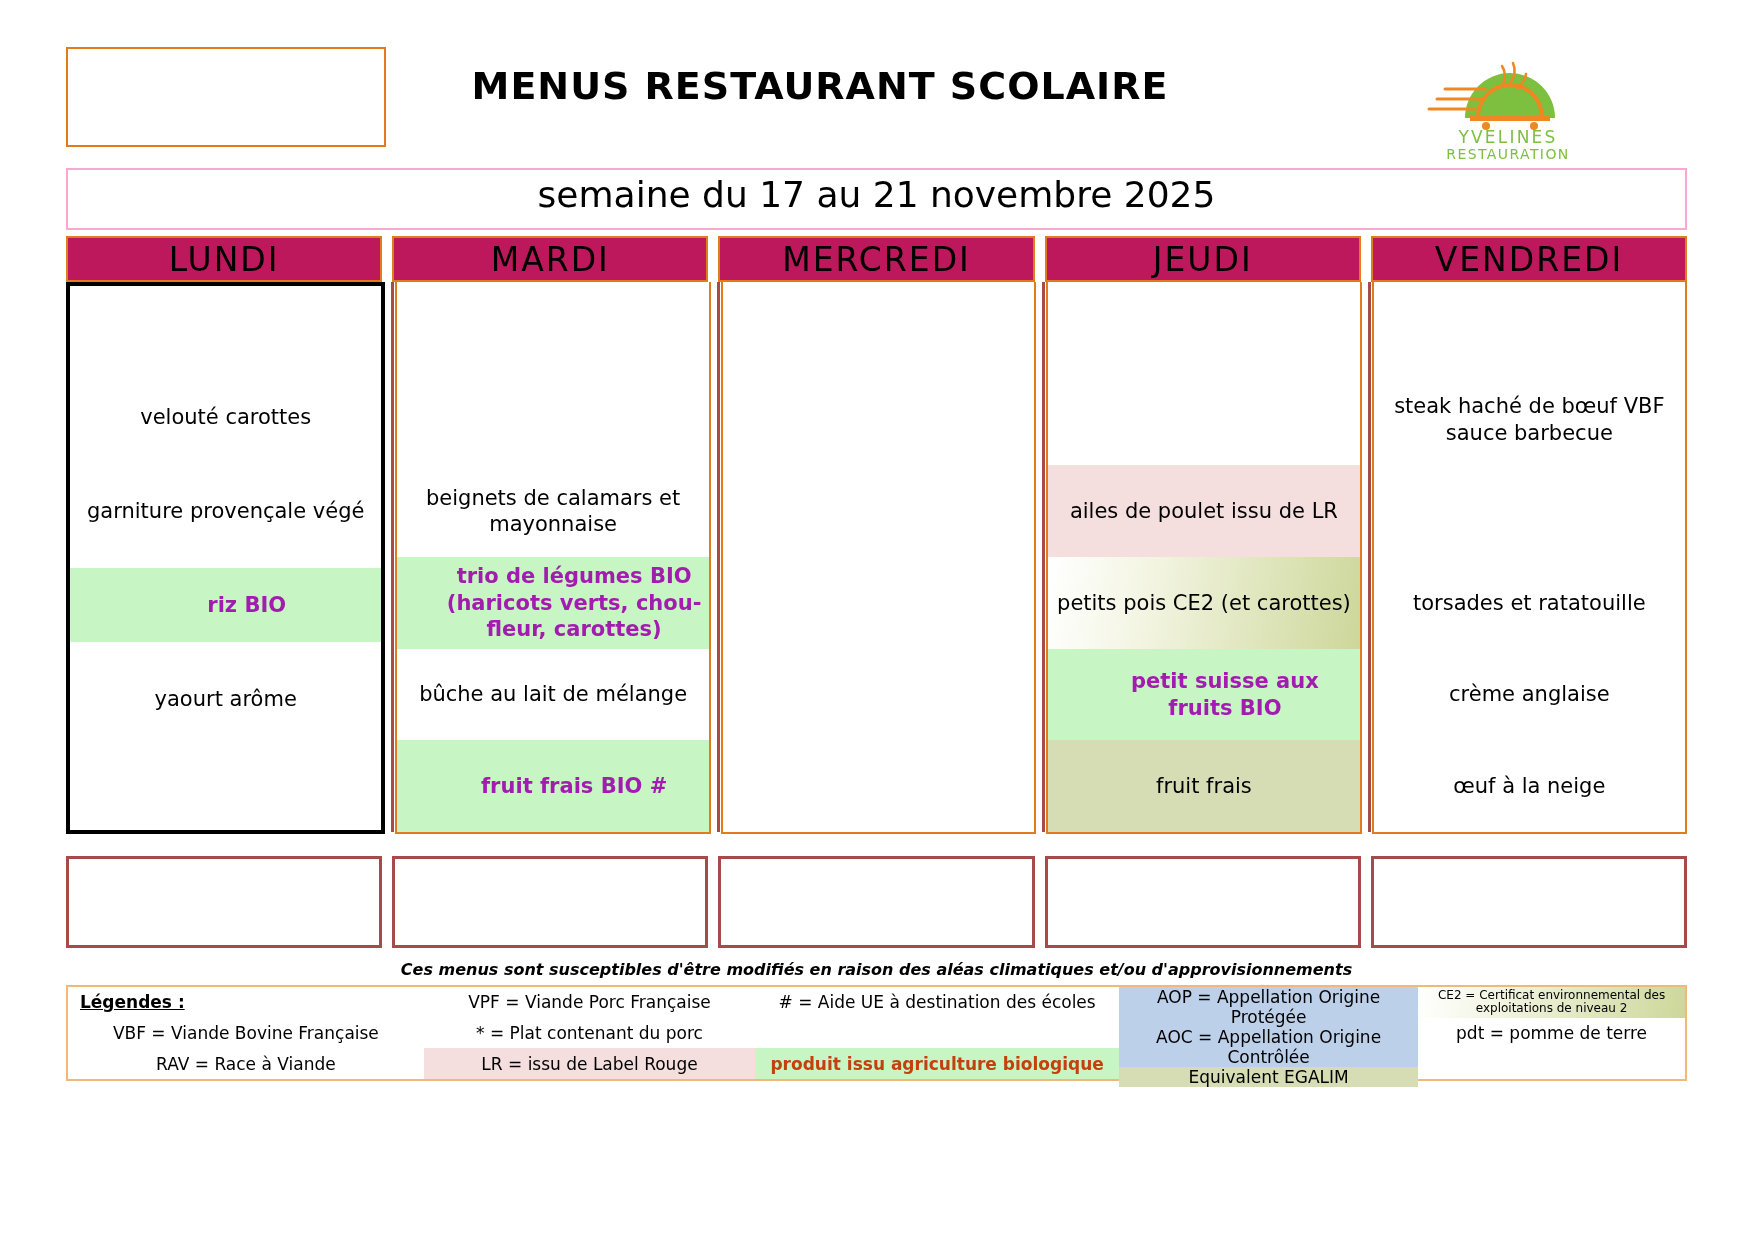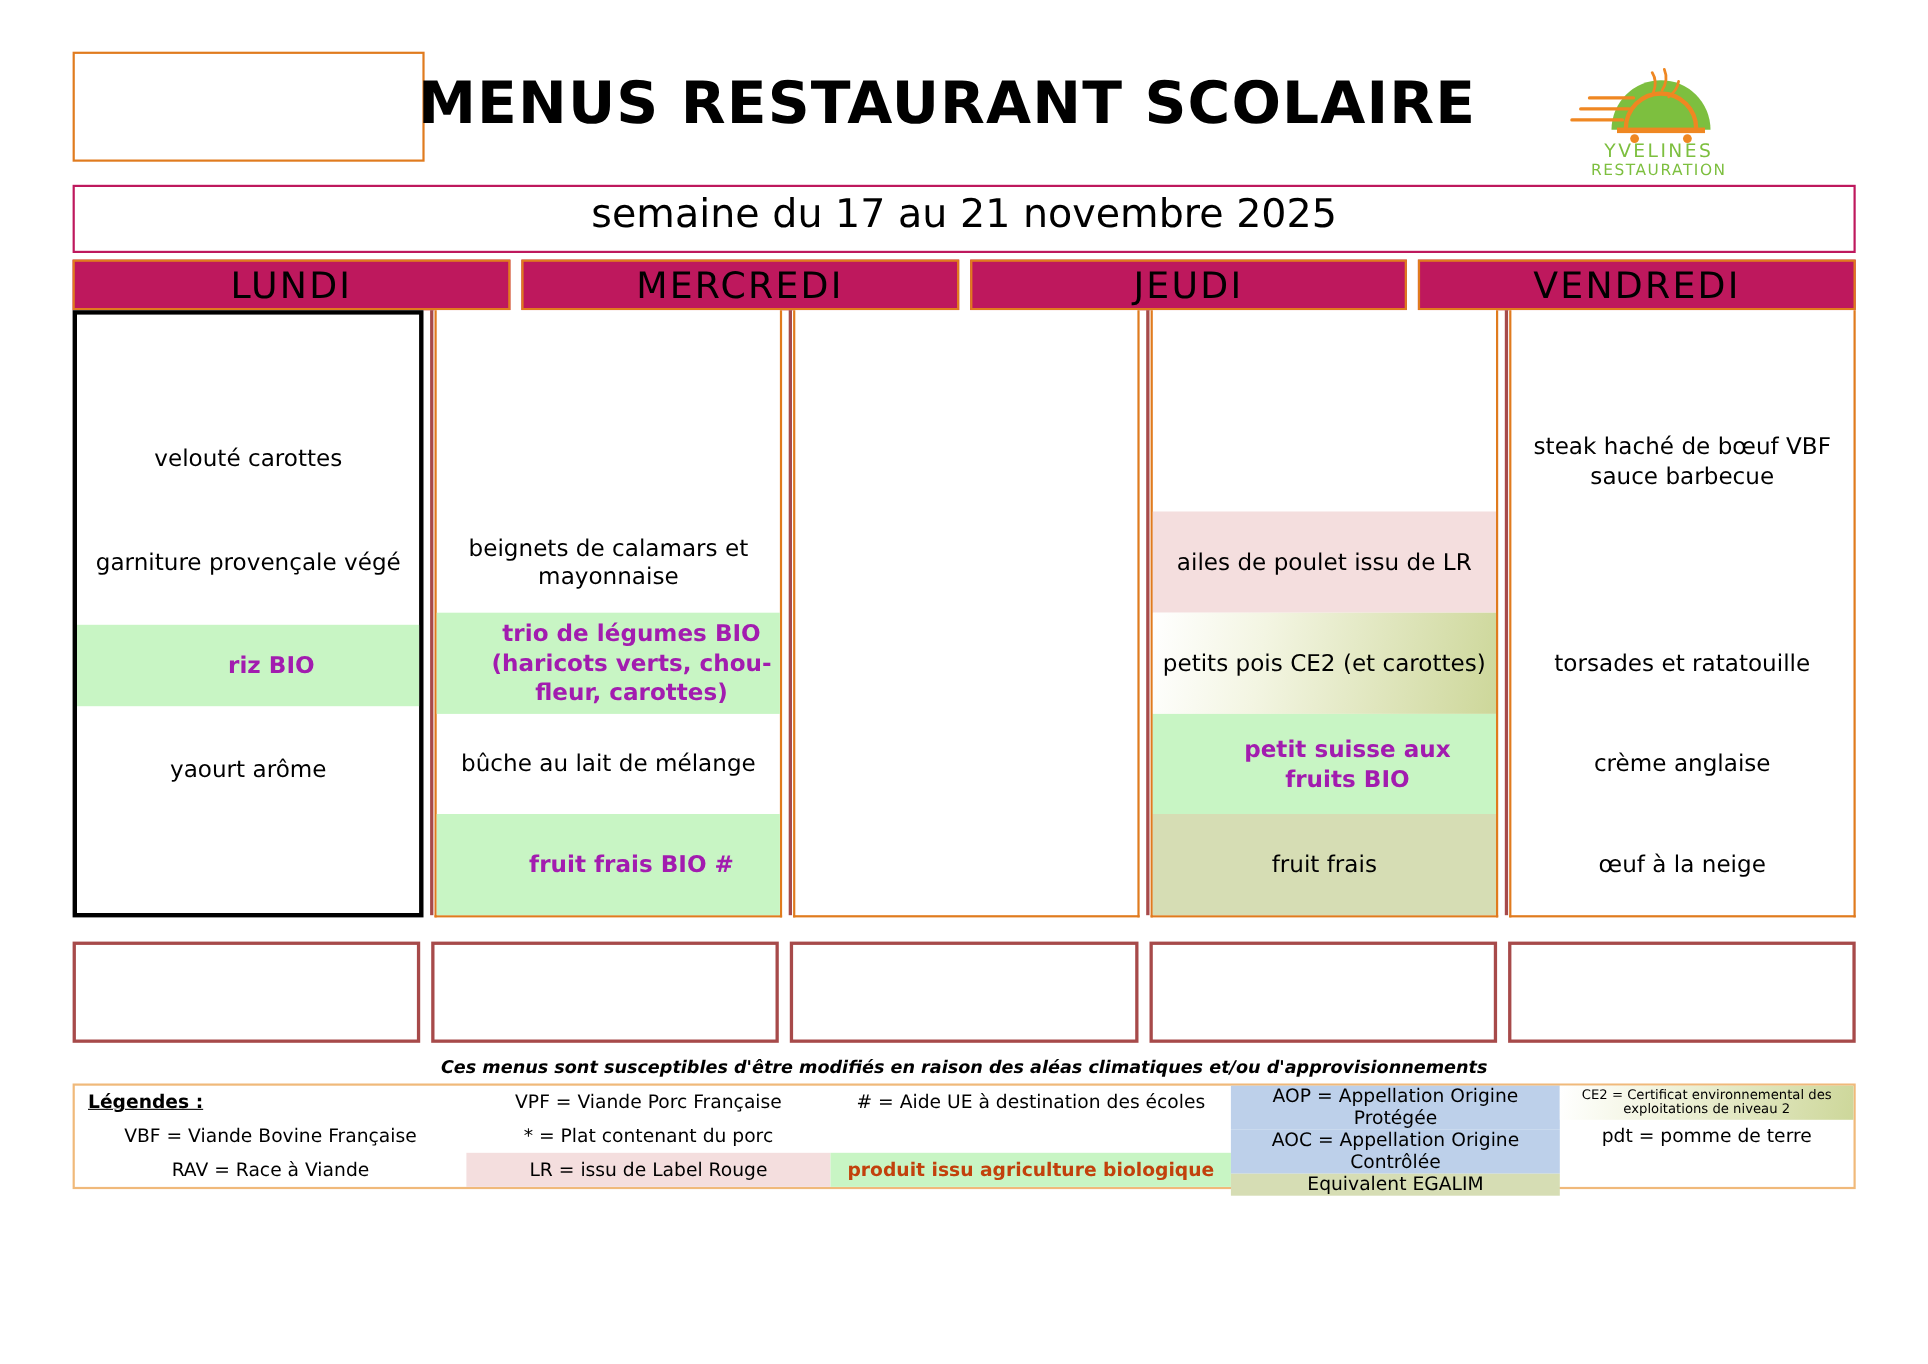--- a/index.html
+++ b/index.html
@@ -21,35 +21,35 @@
   }
   .logo-box {
     position:absolute; left:66px; top:5px;
     width:320px; height:100px;
     border:2px solid #e07b1e;
     background:#fff;
   }
   .main-title {
     position:absolute; left:380px; top:22px; width:880px;
     text-align:center;
-    font-size:53px; font-weight:700; letter-spacing:1px;
+    font-size:38px; font-weight:700; letter-spacing:1px;
     font-family:"DejaVu Sans", sans-serif;
     white-space:nowrap;
   }
   .logo {
     position:absolute; right:160px; top:0px;
     width:170px; height:125px;
   }
   .logo svg { display:block; }
 
   
   .week-band {
     margin:6px 66px 0 66px;
     height:62px;
-    border:2px solid #be185d;
+    border:2px solid #f9a8d4;
     background:#fff;
     position:relative;
   }
   .week-text {
     position:absolute; left:0; right:0; top:4px;
     text-align:center;
     font-size:36px; font-weight:400;
   }
 
   
@@ -189,20 +189,21 @@
       </svg>
     </div>
   </div>
 
   <div class="week-band">
     <div class="week-text">semaine du 17 au 21 novembre 2025</div>
   </div>
 
   <div class="days-head">
     <div class="day-head">LUNDI</div>
+    <div class="day-head">MARDI</div>
     <div class="day-head">MERCREDI</div>
     <div class="day-head">JEUDI</div>
     <div class="day-head">VENDREDI</div>
   </div>
 
   <div class="menu-grid">
 
     <div class="day-col highlight-border">
         <div class="slot ">
           <span class="txt"></span>

